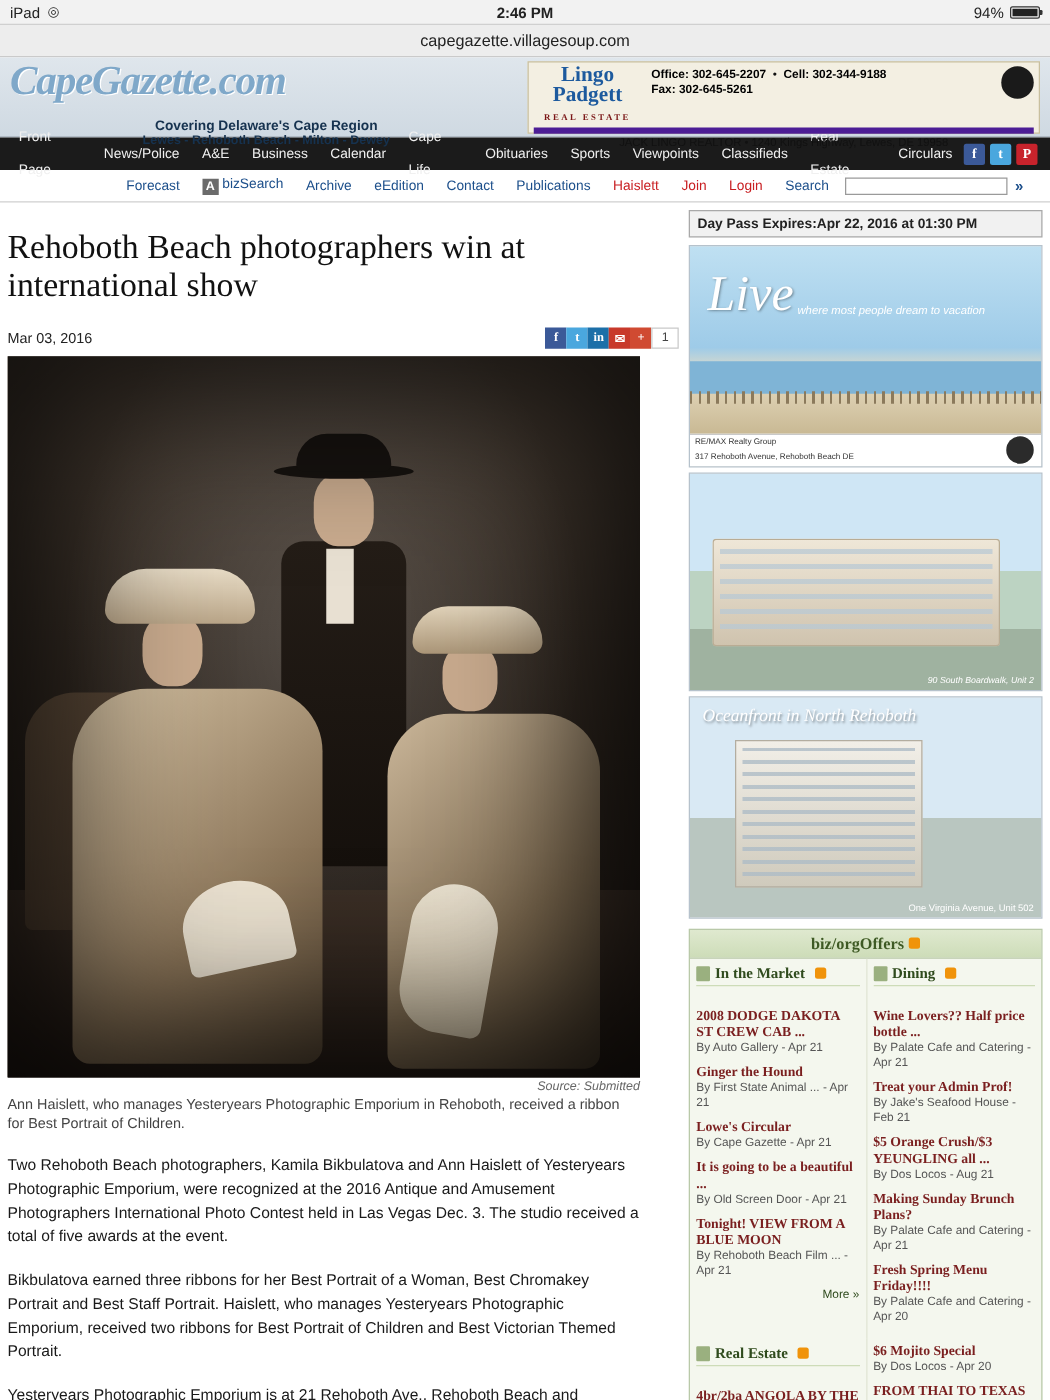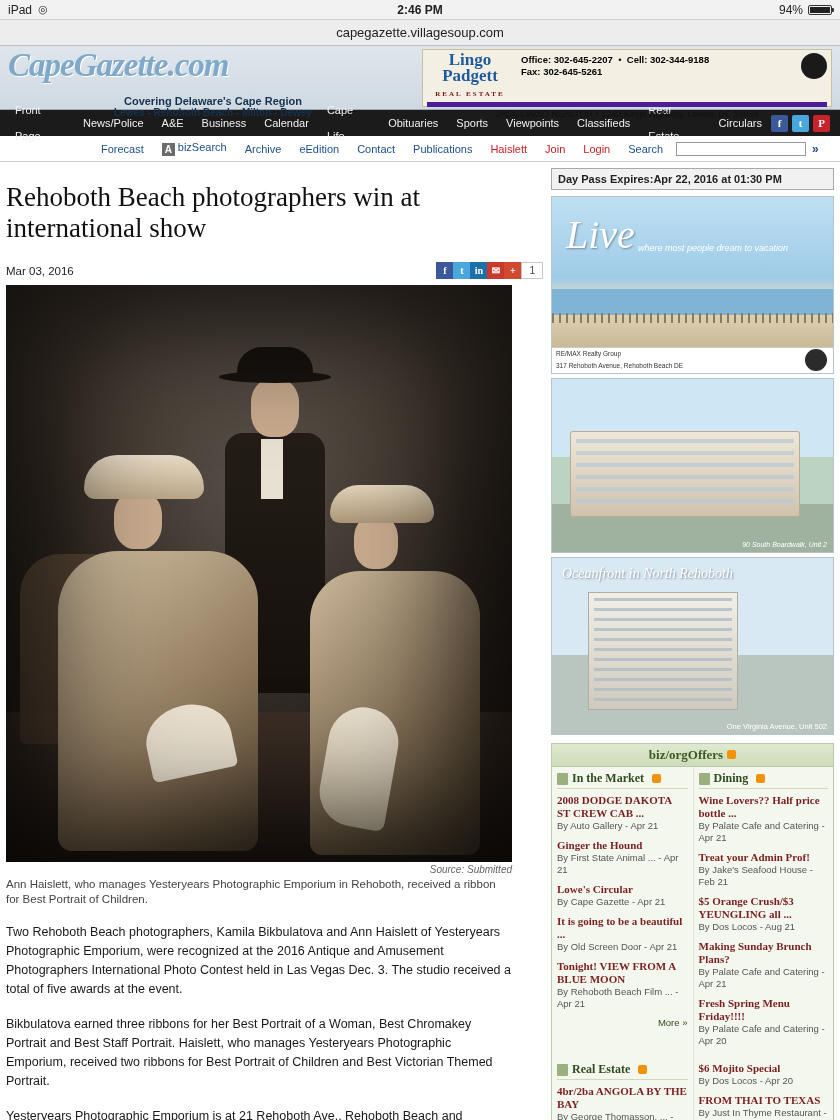--- a/index.html
+++ b/index.html
@@ -219,21 +219,21 @@
     background:linear-gradient(#dfe9cf,#cddcb8); text-align:center; padding:3px;
     font-family:"Liberation Serif",serif; font-weight:bold; font-size:13px; color:#3e5a24;
     border-bottom:1px solid #b9c9a9;
   }
   .rss { display:inline-block;width:9px;height:9px;background:#f0930a;border-radius:2px;margin-left:4px;vertical-align:0px;}
   .bo-cols { display:flex; }
   .bo-col { width:50%; padding:4px 5px; }
   .bo-col + .bo-col { border-left:1px solid #dfe5d3; }
   .bo-cat {
     display:flex;align-items:center;gap:4px;font-family:"Liberation Serif",serif;
-    font-weight:bold;font-size:12px;color:#2f4b1d;border-bottom:1px solid #cddcb8;padding-bottom:2px;margin-bottom:5px;
+    font-weight:bold;font-size:12px;color:#2f4b1d;border-bottom:1px solid #cddcb8;padding-bottom:2px;margin-bottom:18px;
   }
   .cat-ico{width:11px;height:12px;background:#9ab07f;border-radius:1px;}
   .offer { margin-bottom:7px; }
   .offer .t { font-family:"Liberation Serif",serif;font-weight:bold;font-size:11px;color:#7a1f1f;line-height:13px;}
   .offer .m { font-size:9.5px;color:#555;line-height:12px;}
   .more { text-align:right;font-size:9.5px;color:#2f4b1d;}
 
   .hidden-overflow { overflow:hidden; }
 </style>
 </head>

